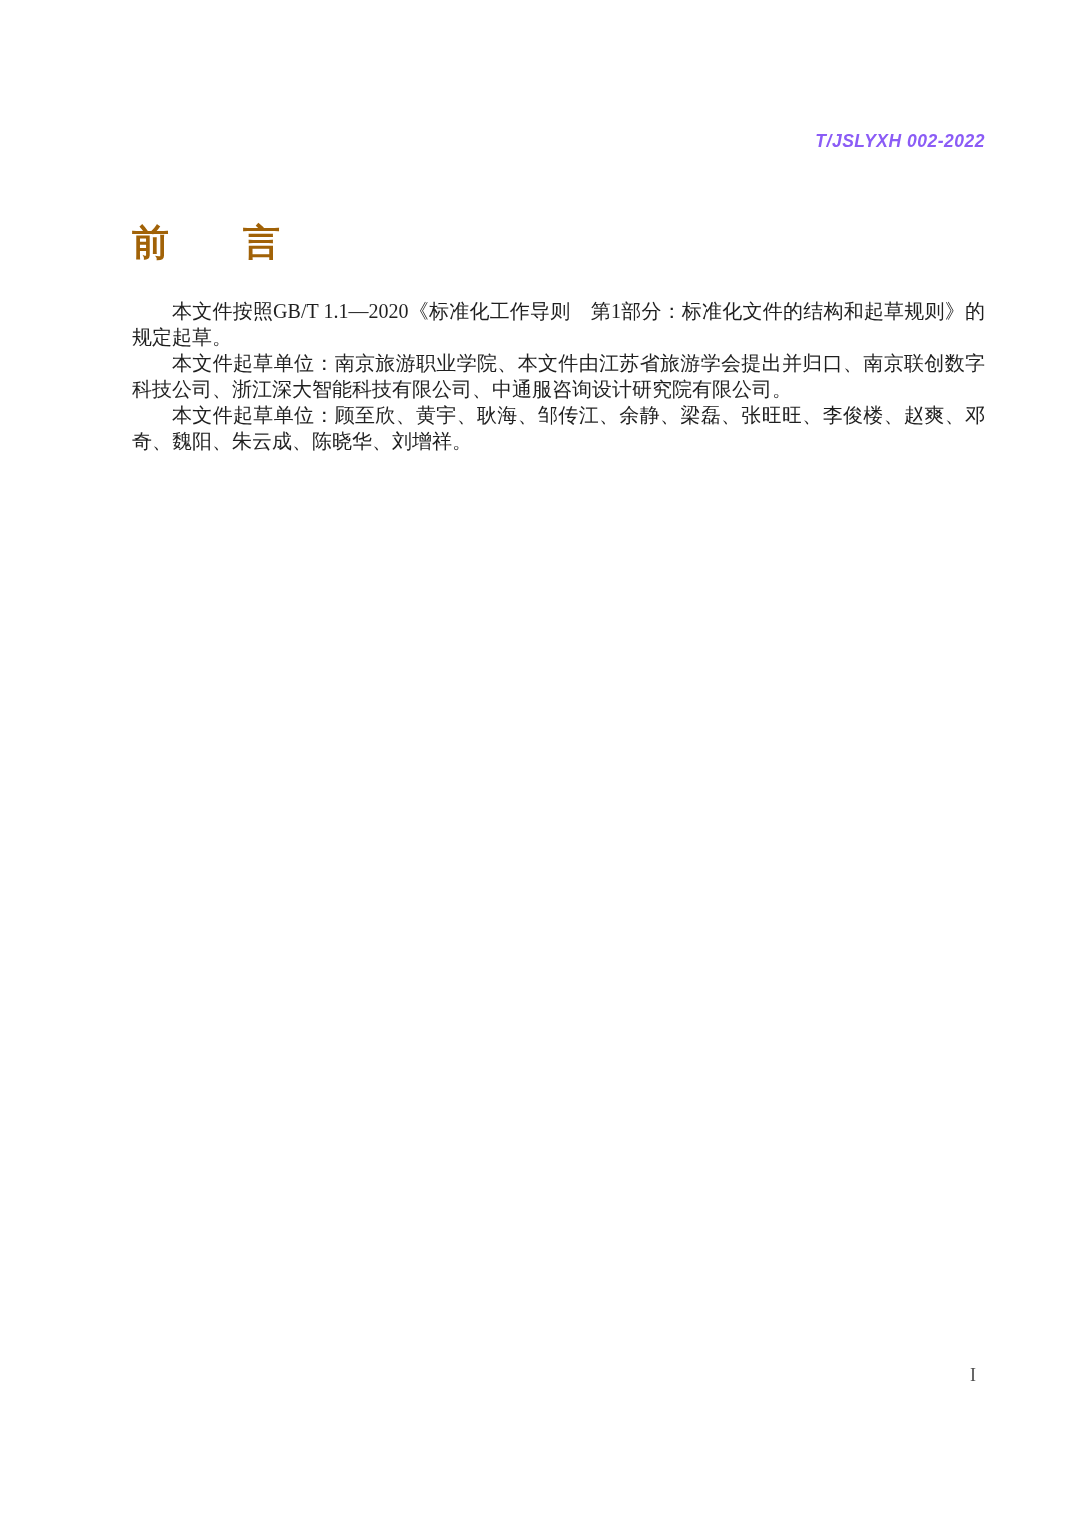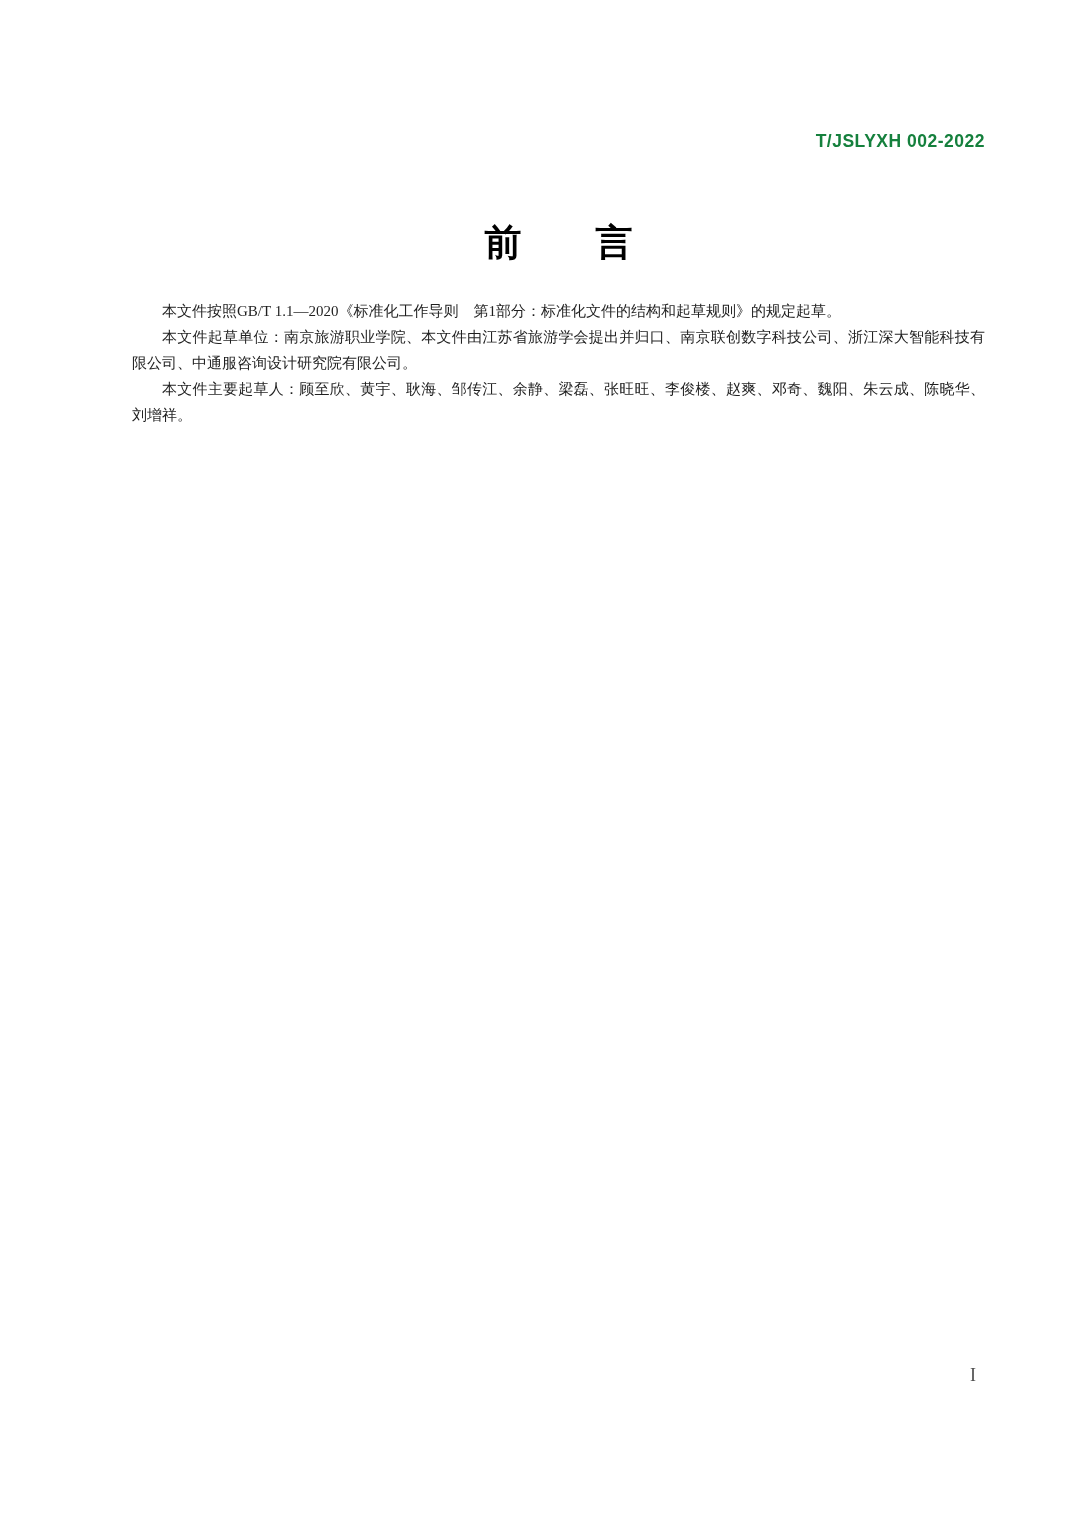--- a/index.html
+++ b/index.html
@@ -22,36 +22,37 @@
   .page-inner {
     padding: 131px 95px 0 132px; 
   }
 
   .doc-header {
     text-align: right;
     font-family: "Liberation Sans", "DejaVu Sans", sans-serif;
     font-weight: 600;
     font-size: 17.5px;
     letter-spacing: 0.5px;
-    color: #15803d;
+    color: #8b5cf6;
+    font-style: italic;
   }
 
   .doc-title {
     margin-top: 71px;
-    text-align: center;
+    text-align: left;
     font-family: "Liberation Sans", "DejaVu Sans", sans-serif;
     font-weight: 700;
     font-size: 37px;
-    color: #000000;
+    color: #a16207;
     line-height: 1.1;
   }
 
   .doc-body {
     margin-top: 34px;
-    font-size: 15px;
+    font-size: 20px;
     line-height: 26px;
     text-align: justify;
     color: #1f1f1f;
   }
 
   .doc-body p {
     text-indent: 2em;
   }
 
   .page-number {
@@ -69,19 +70,19 @@
 <div class="page">
   <div class="page-inner">
 
     <div class="doc-header">T/JSLYXH 002-2022</div>
 
     <h1 class="doc-title">前　　言</h1>
 
     <div class="doc-body">
       <p>本文件按照GB/T 1.1—2020《标准化工作导则　第1部分：标准化文件的结构和起草规则》的规定起草。</p>
       <p>本文件起草单位：南京旅游职业学院、本文件由江苏省旅游学会提出并归口、南京联创数字科技公司、浙江深大智能科技有限公司、中通服咨询设计研究院有限公司。</p>
-      <p>本文件主要起草人：顾至欣、黄宇、耿海、邹传江、余静、梁磊、张旺旺、李俊楼、赵爽、邓奇、魏阳、朱云成、陈晓华、刘增祥。</p>
+      <p>本文件起草单位：顾至欣、黄宇、耿海、邹传江、余静、梁磊、张旺旺、李俊楼、赵爽、邓奇、魏阳、朱云成、陈晓华、刘增祥。</p>
     </div>
 
   </div>
 
   <div class="page-number">I</div>
 </div>
 
 </body></html>

